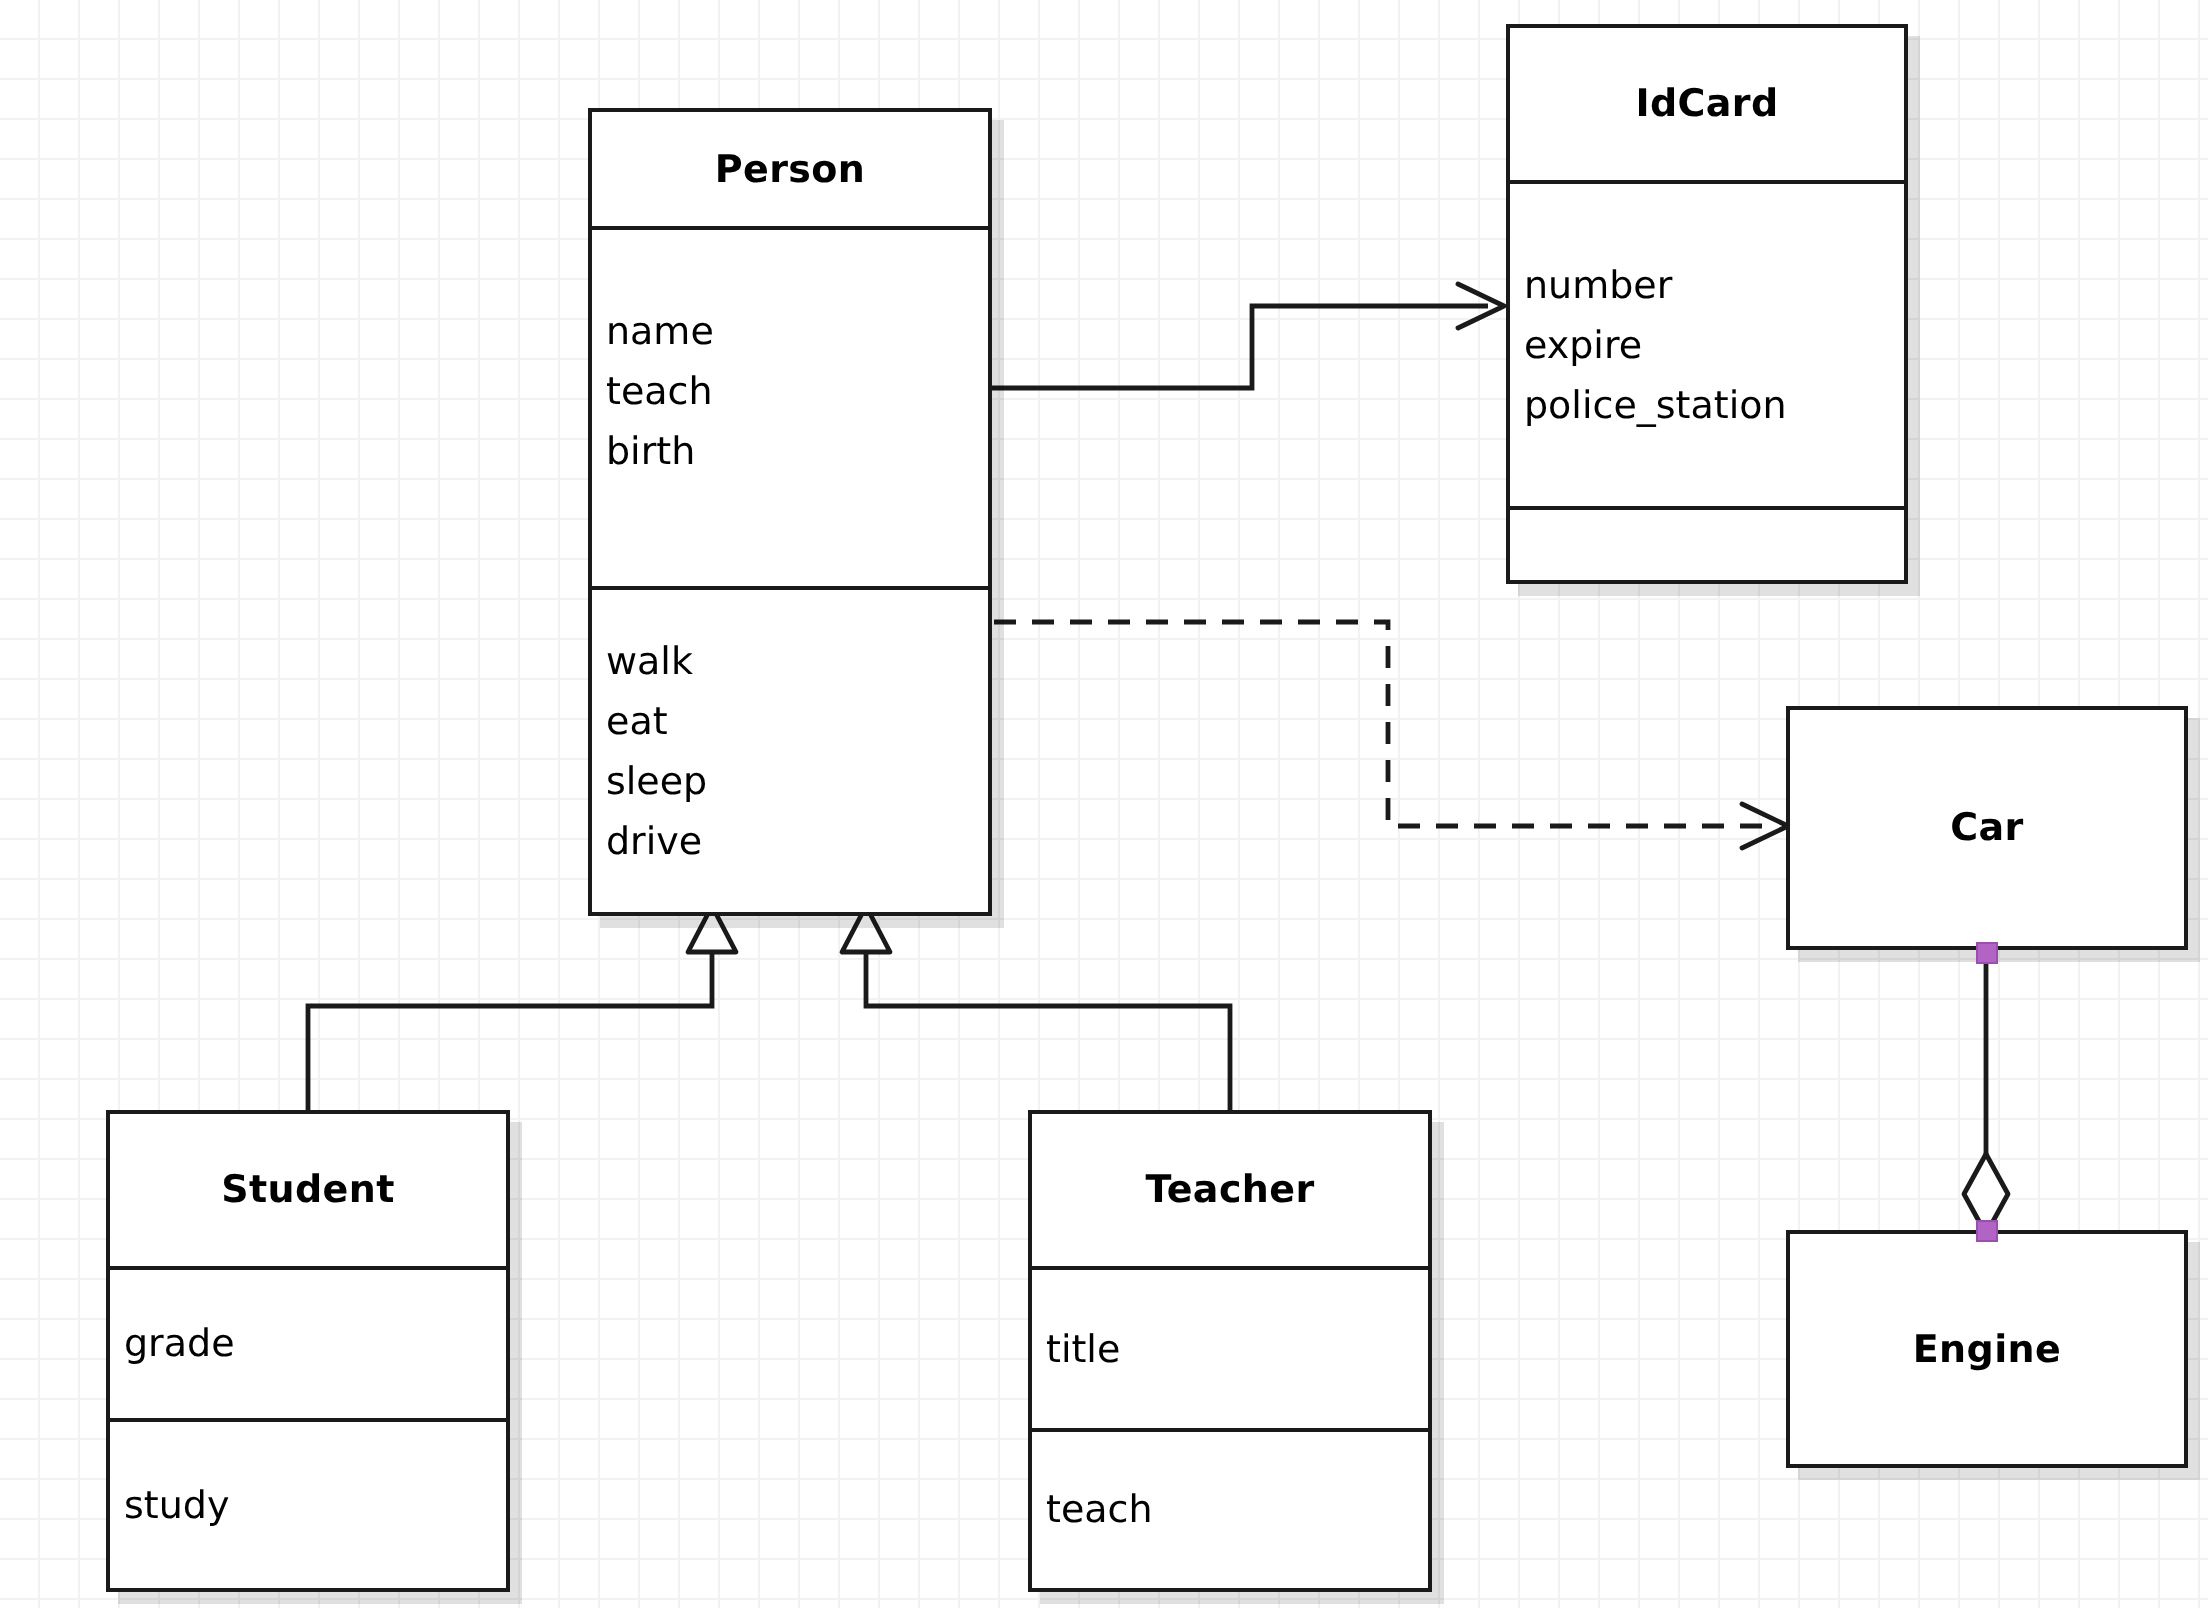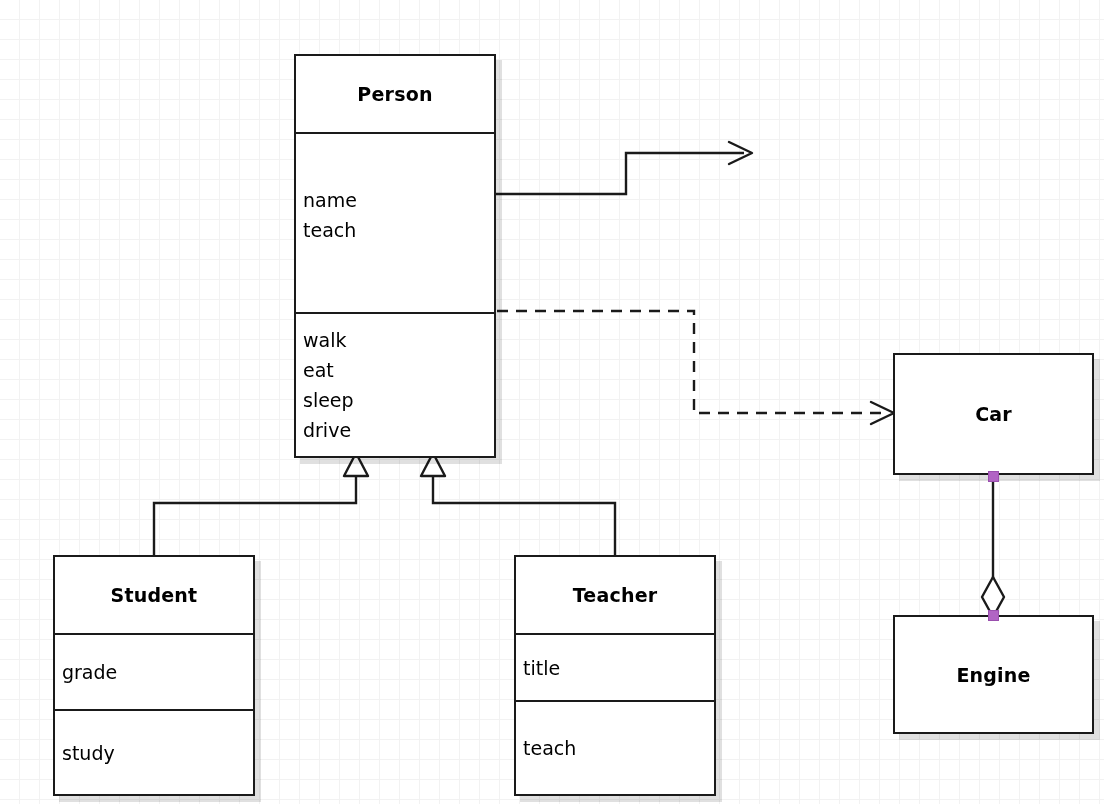--- a/index.html
+++ b/index.html
@@ -112,47 +112,57 @@
       <polygon points="433,453 421,476 445,476" fill="#ffffff" stroke="#1a1a1a" stroke-width="2.4" stroke-linejoin="round"></polygon>
     </g>
 
     <g>
       <path d="M 993 476 L 993 580" fill="none" stroke="#1a1a1a" stroke-width="2.4"></path>
       <polygon points="993,577 1004,597 993,617 982,597" fill="#ffffff" stroke="#1a1a1a" stroke-width="2.4" stroke-linejoin="round"></polygon>
     </g>
   </svg>
 
   <div class="uml-class" style="left:294px; top:54px; width:202px; height:404px;">
-    <div class="uml-compartment uml-title" style="height:76px;">Person</div>
+    <div class="uml-compartment uml-title" style="height:57px;">Person</div>
     <div class="uml-compartment uml-members" style="height:164px;">
       <div class="uml-member">name</div>
       <div class="uml-member">teach</div>
+      <div class="uml-member">birth</div>
     </div>
     <div class="uml-compartment uml-members" style="flex:1 1 auto;margin-top:16px;">
       <div class="uml-member">walk</div>
       <div class="uml-member">eat</div>
       <div class="uml-member">sleep</div>
       <div class="uml-member">drive</div>
     </div>
   </div>
 
+  <div class="uml-class" style="left:753px; top:12px; width:201px; height:280px;">
+    <div class="uml-compartment uml-title" style="height:76px;">IdCard</div>
+    <div class="uml-compartment uml-members" style="flex:1 1 auto;">
+      <div class="uml-member">number</div>
+      <div class="uml-member">expire</div>
+      <div class="uml-member">police_station</div>
+    </div>
+    <div class="uml-compartment uml-members uml-empty" style="height:37px;"></div>
+  </div>
 
   <div class="uml-class" style="left:53px; top:555px; width:202px; height:241px;">
     <div class="uml-compartment uml-title" style="height:76px;">Student</div>
     <div class="uml-compartment uml-members" style="height:76px;">
       <div class="uml-member">grade</div>
     </div>
     <div class="uml-compartment uml-members" style="flex:1 1 auto;">
       <div class="uml-member">study</div>
     </div>
   </div>
 
   <div class="uml-class" style="left:514px; top:555px; width:202px; height:241px;">
     <div class="uml-compartment uml-title" style="height:76px;">Teacher</div>
-    <div class="uml-compartment uml-members" style="height:67px;">
+    <div class="uml-compartment uml-members" style="height:81px;">
       <div class="uml-member">title</div>
     </div>
     <div class="uml-compartment uml-members" style="flex:1 1 auto;">
       <div class="uml-member">teach</div>
     </div>
   </div>
 
   <div class="uml-class name-only" style="left:893px; top:353px; width:201px; height:122px;">
     <div class="uml-compartment uml-title">Car</div>
   </div>

